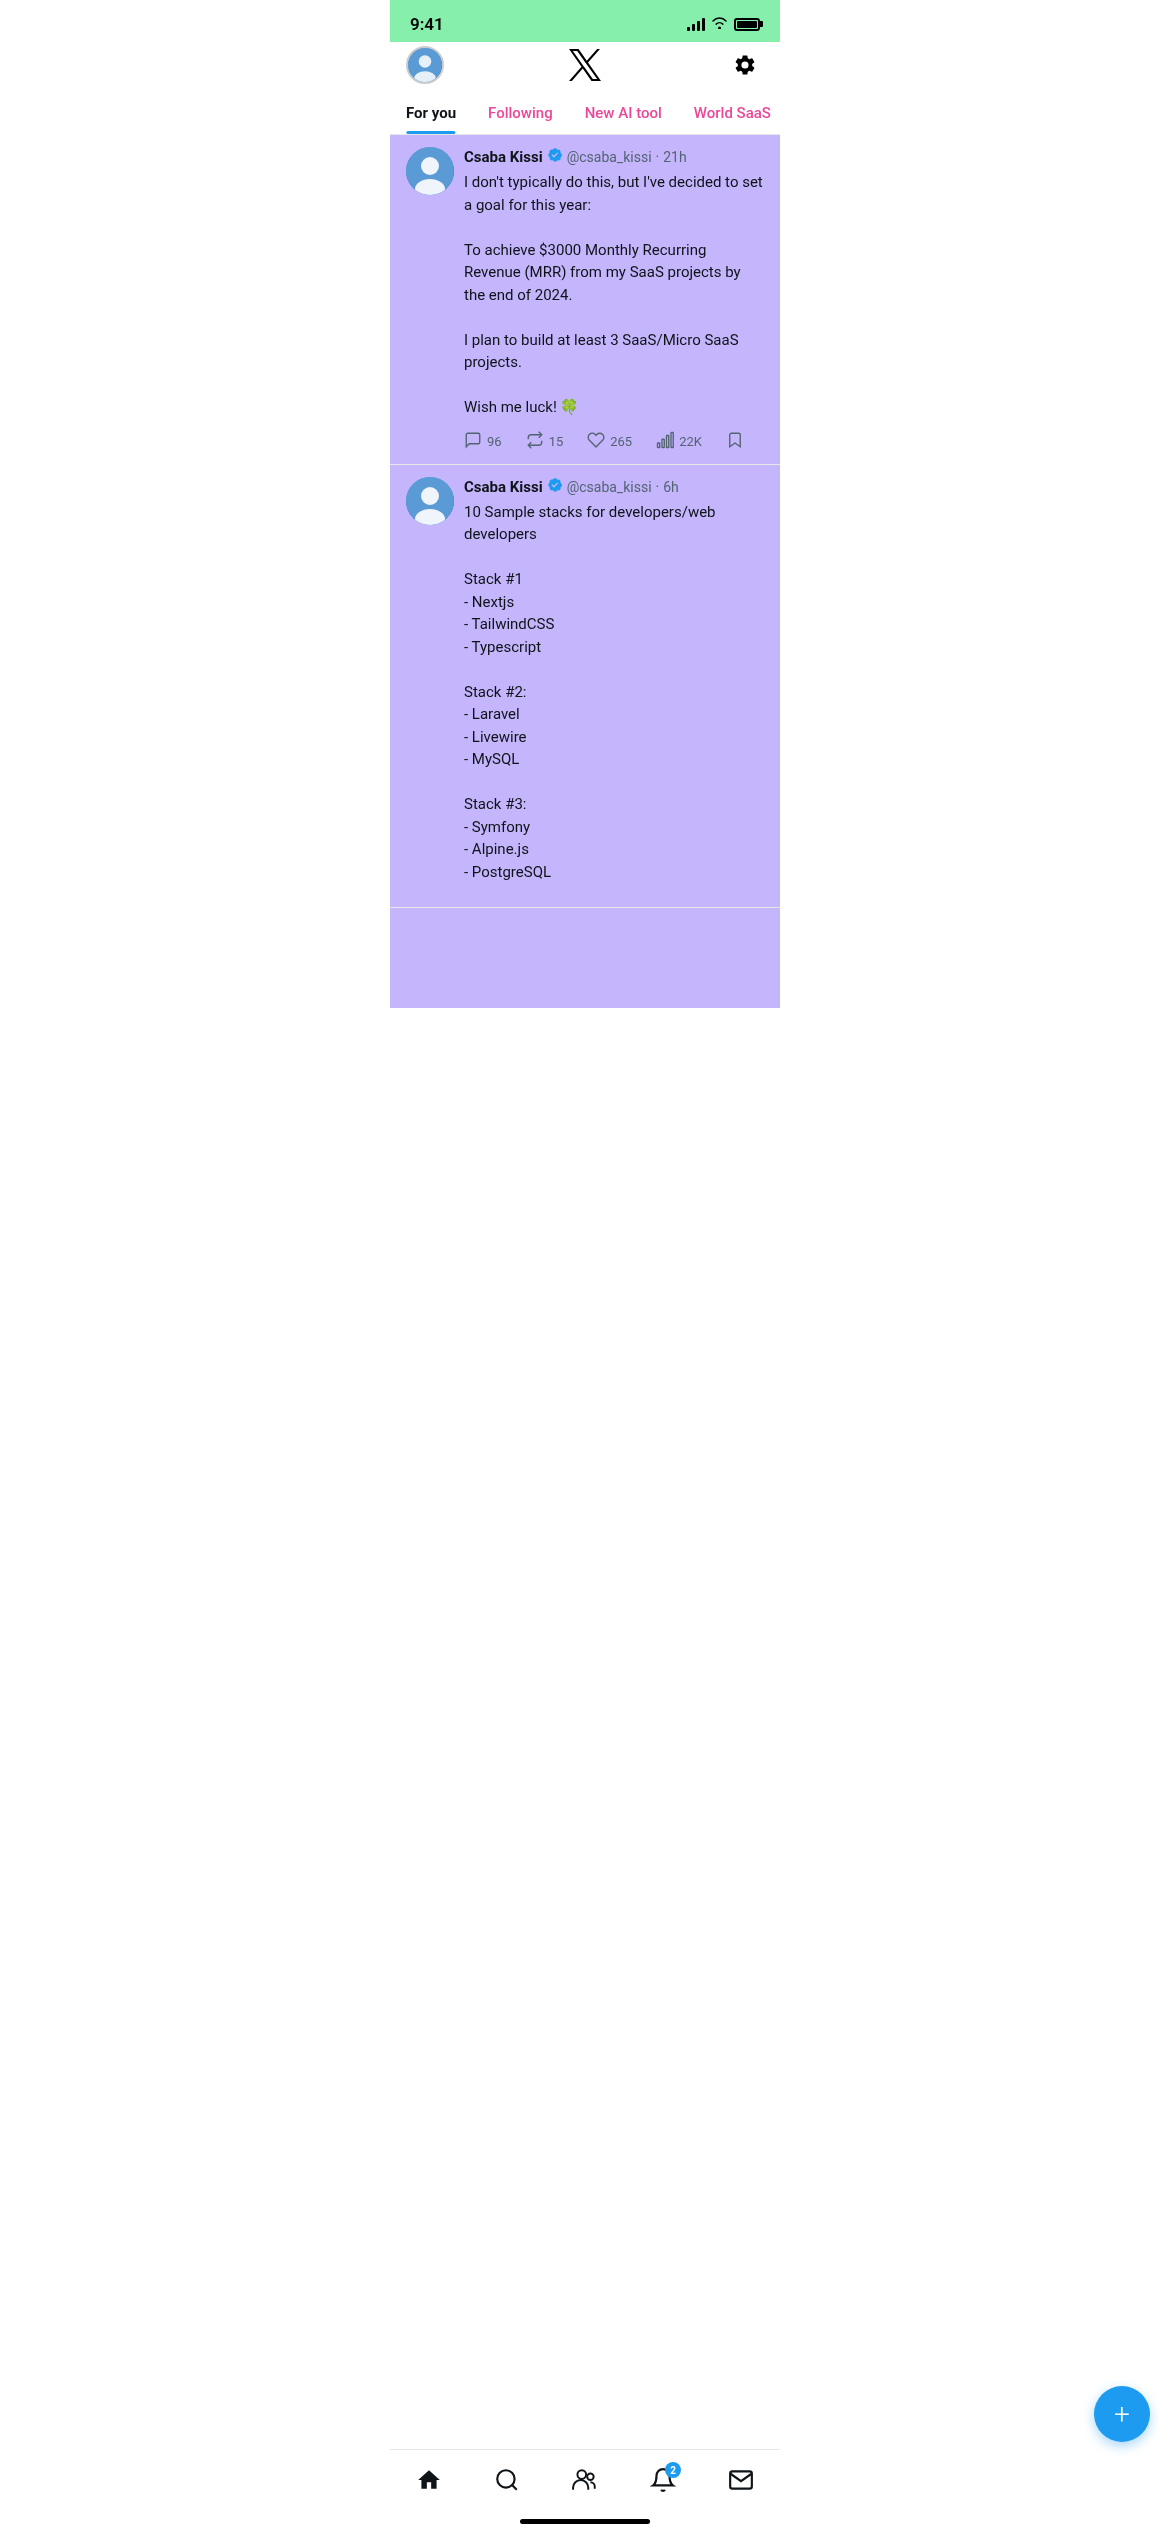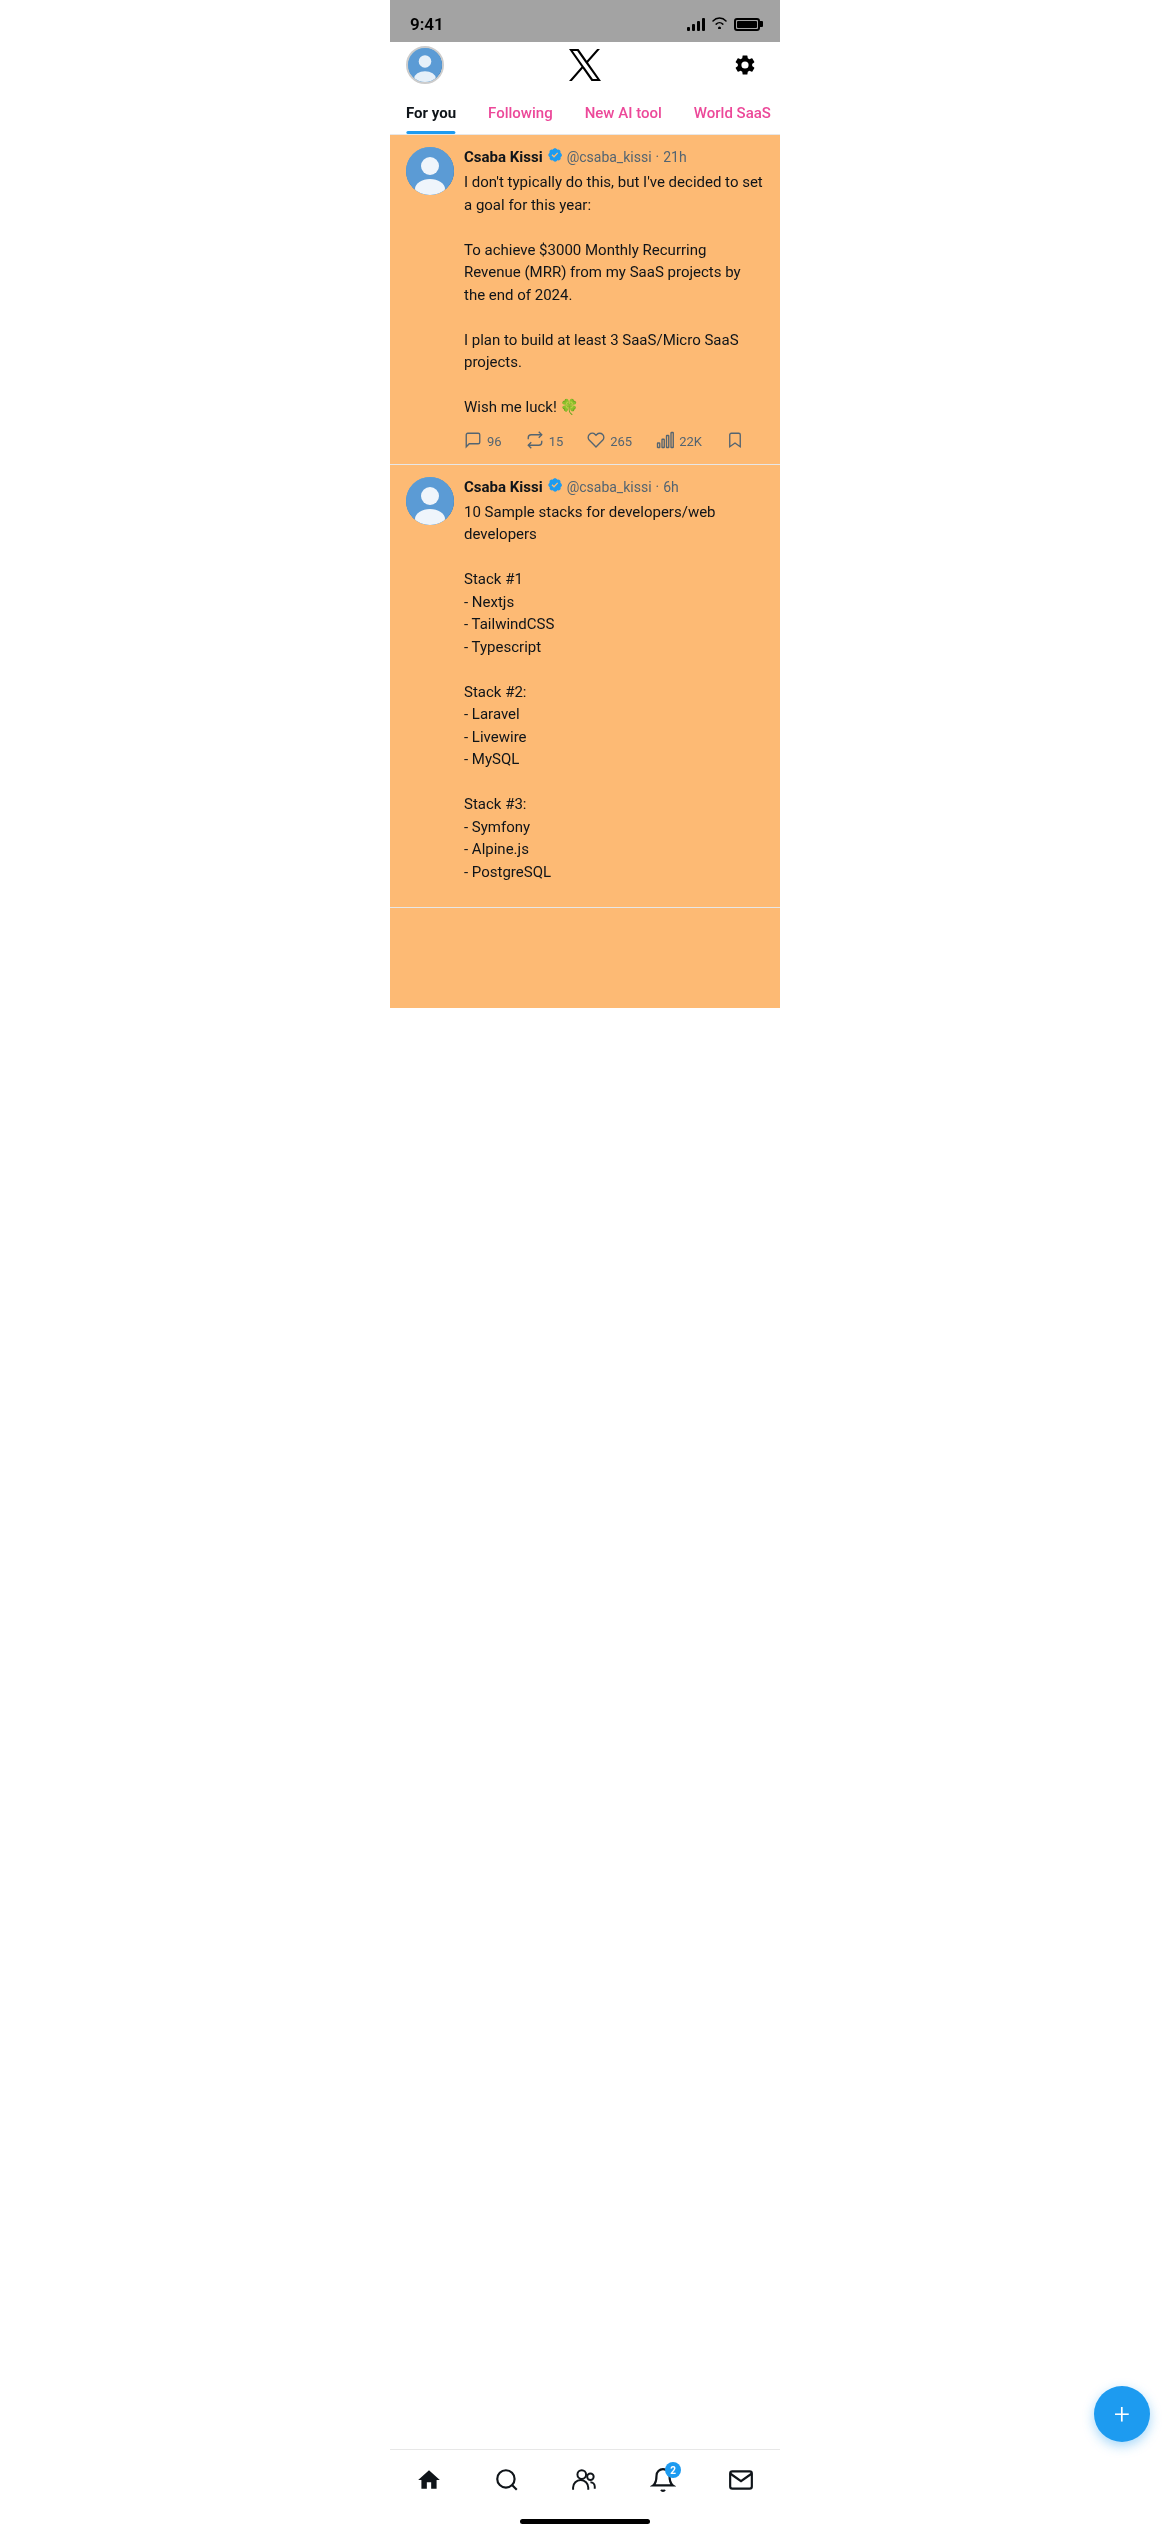--- a/index.html
+++ b/index.html
@@ -13,21 +13,21 @@
       min-height: 844px;
       overflow-x: hidden;
     }
 
     
     .status-bar {
       display: flex;
       justify-content: space-between;
       align-items: center;
       padding: 14px 20px 8px 20px;
-      background: #a3a3a3;
+      background: #86efac;
     }
     .status-time {
       font-size: 17px;
       font-weight: 600;
       color: #000;
     }
     .status-icons {
       display: flex;
       align-items: center;
       gap: 6px;
@@ -158,21 +158,21 @@
       left: 50%;
       transform: translateX(-50%);
       width: 60%;
       height: 3px;
       background: #1d9bf0;
       border-radius: 3px;
     }
 
     
     .feed {
-      background: #fdba74;
+      background: #c4b5fd;
     }
 
     
     .tweet {
       display: flex;
       flex-direction: column;
       padding: 12px 16px;
       border-bottom: 1px solid #e7e7e7;
       cursor: pointer;
     }

